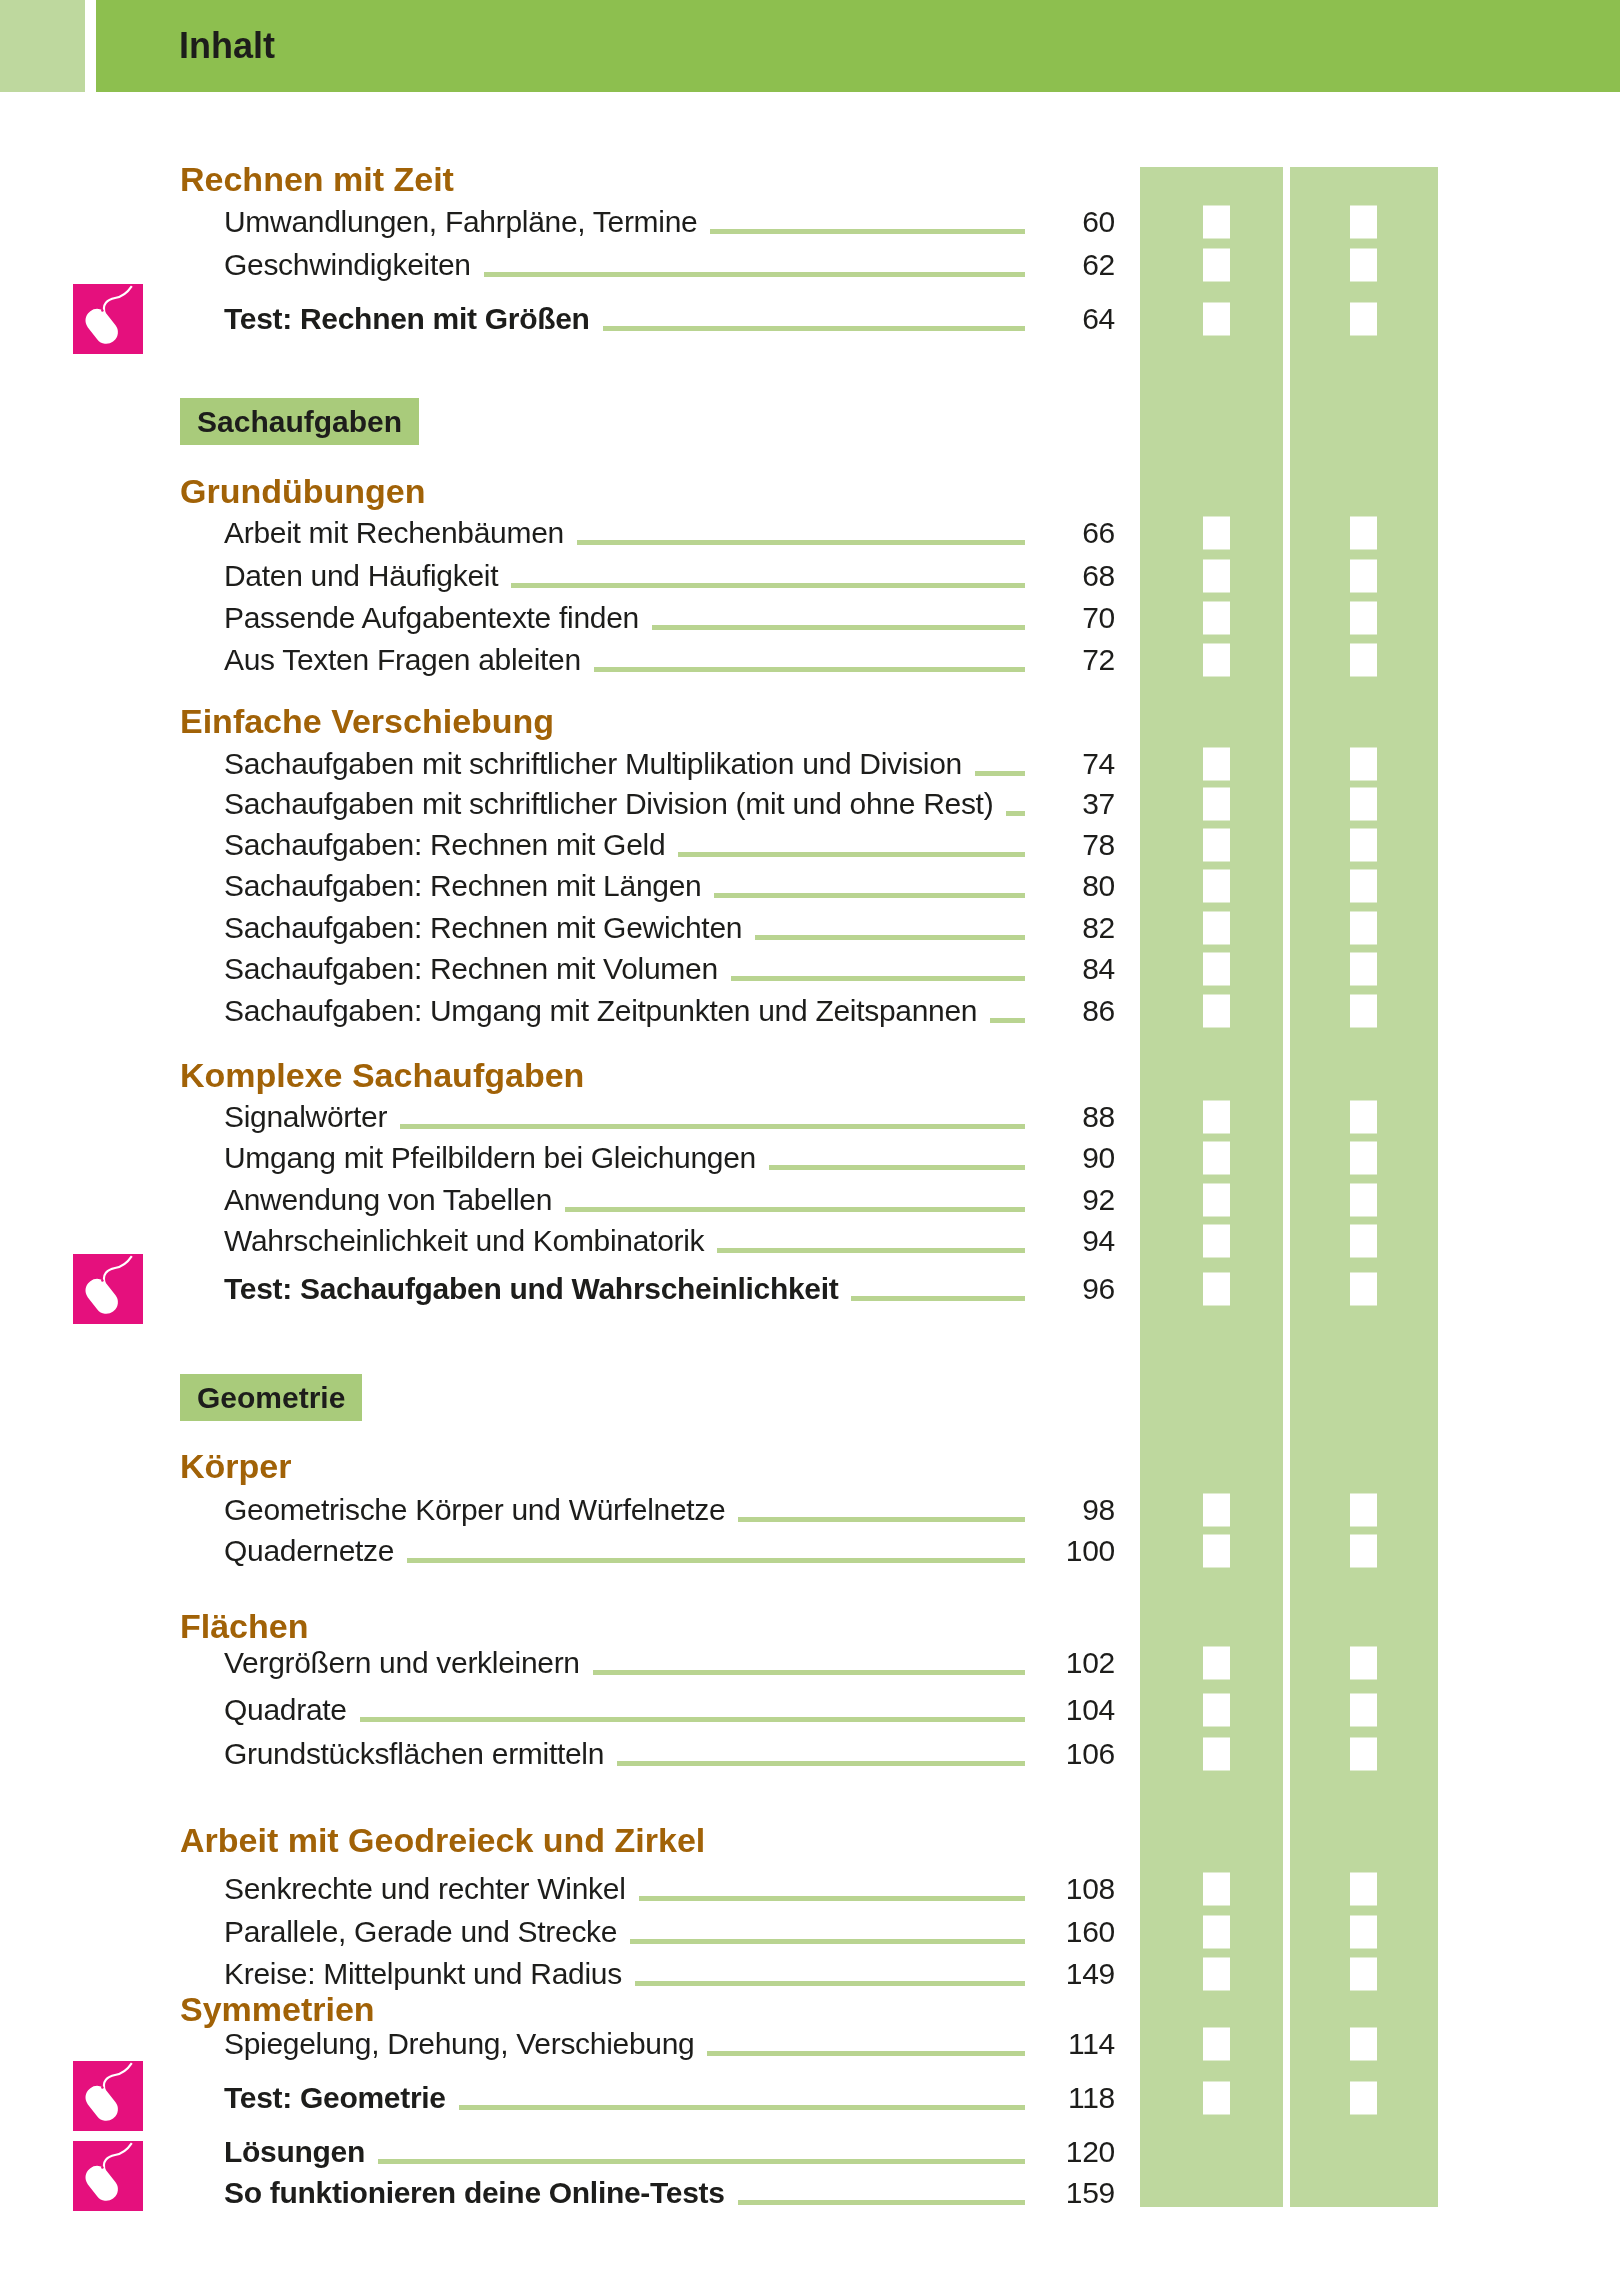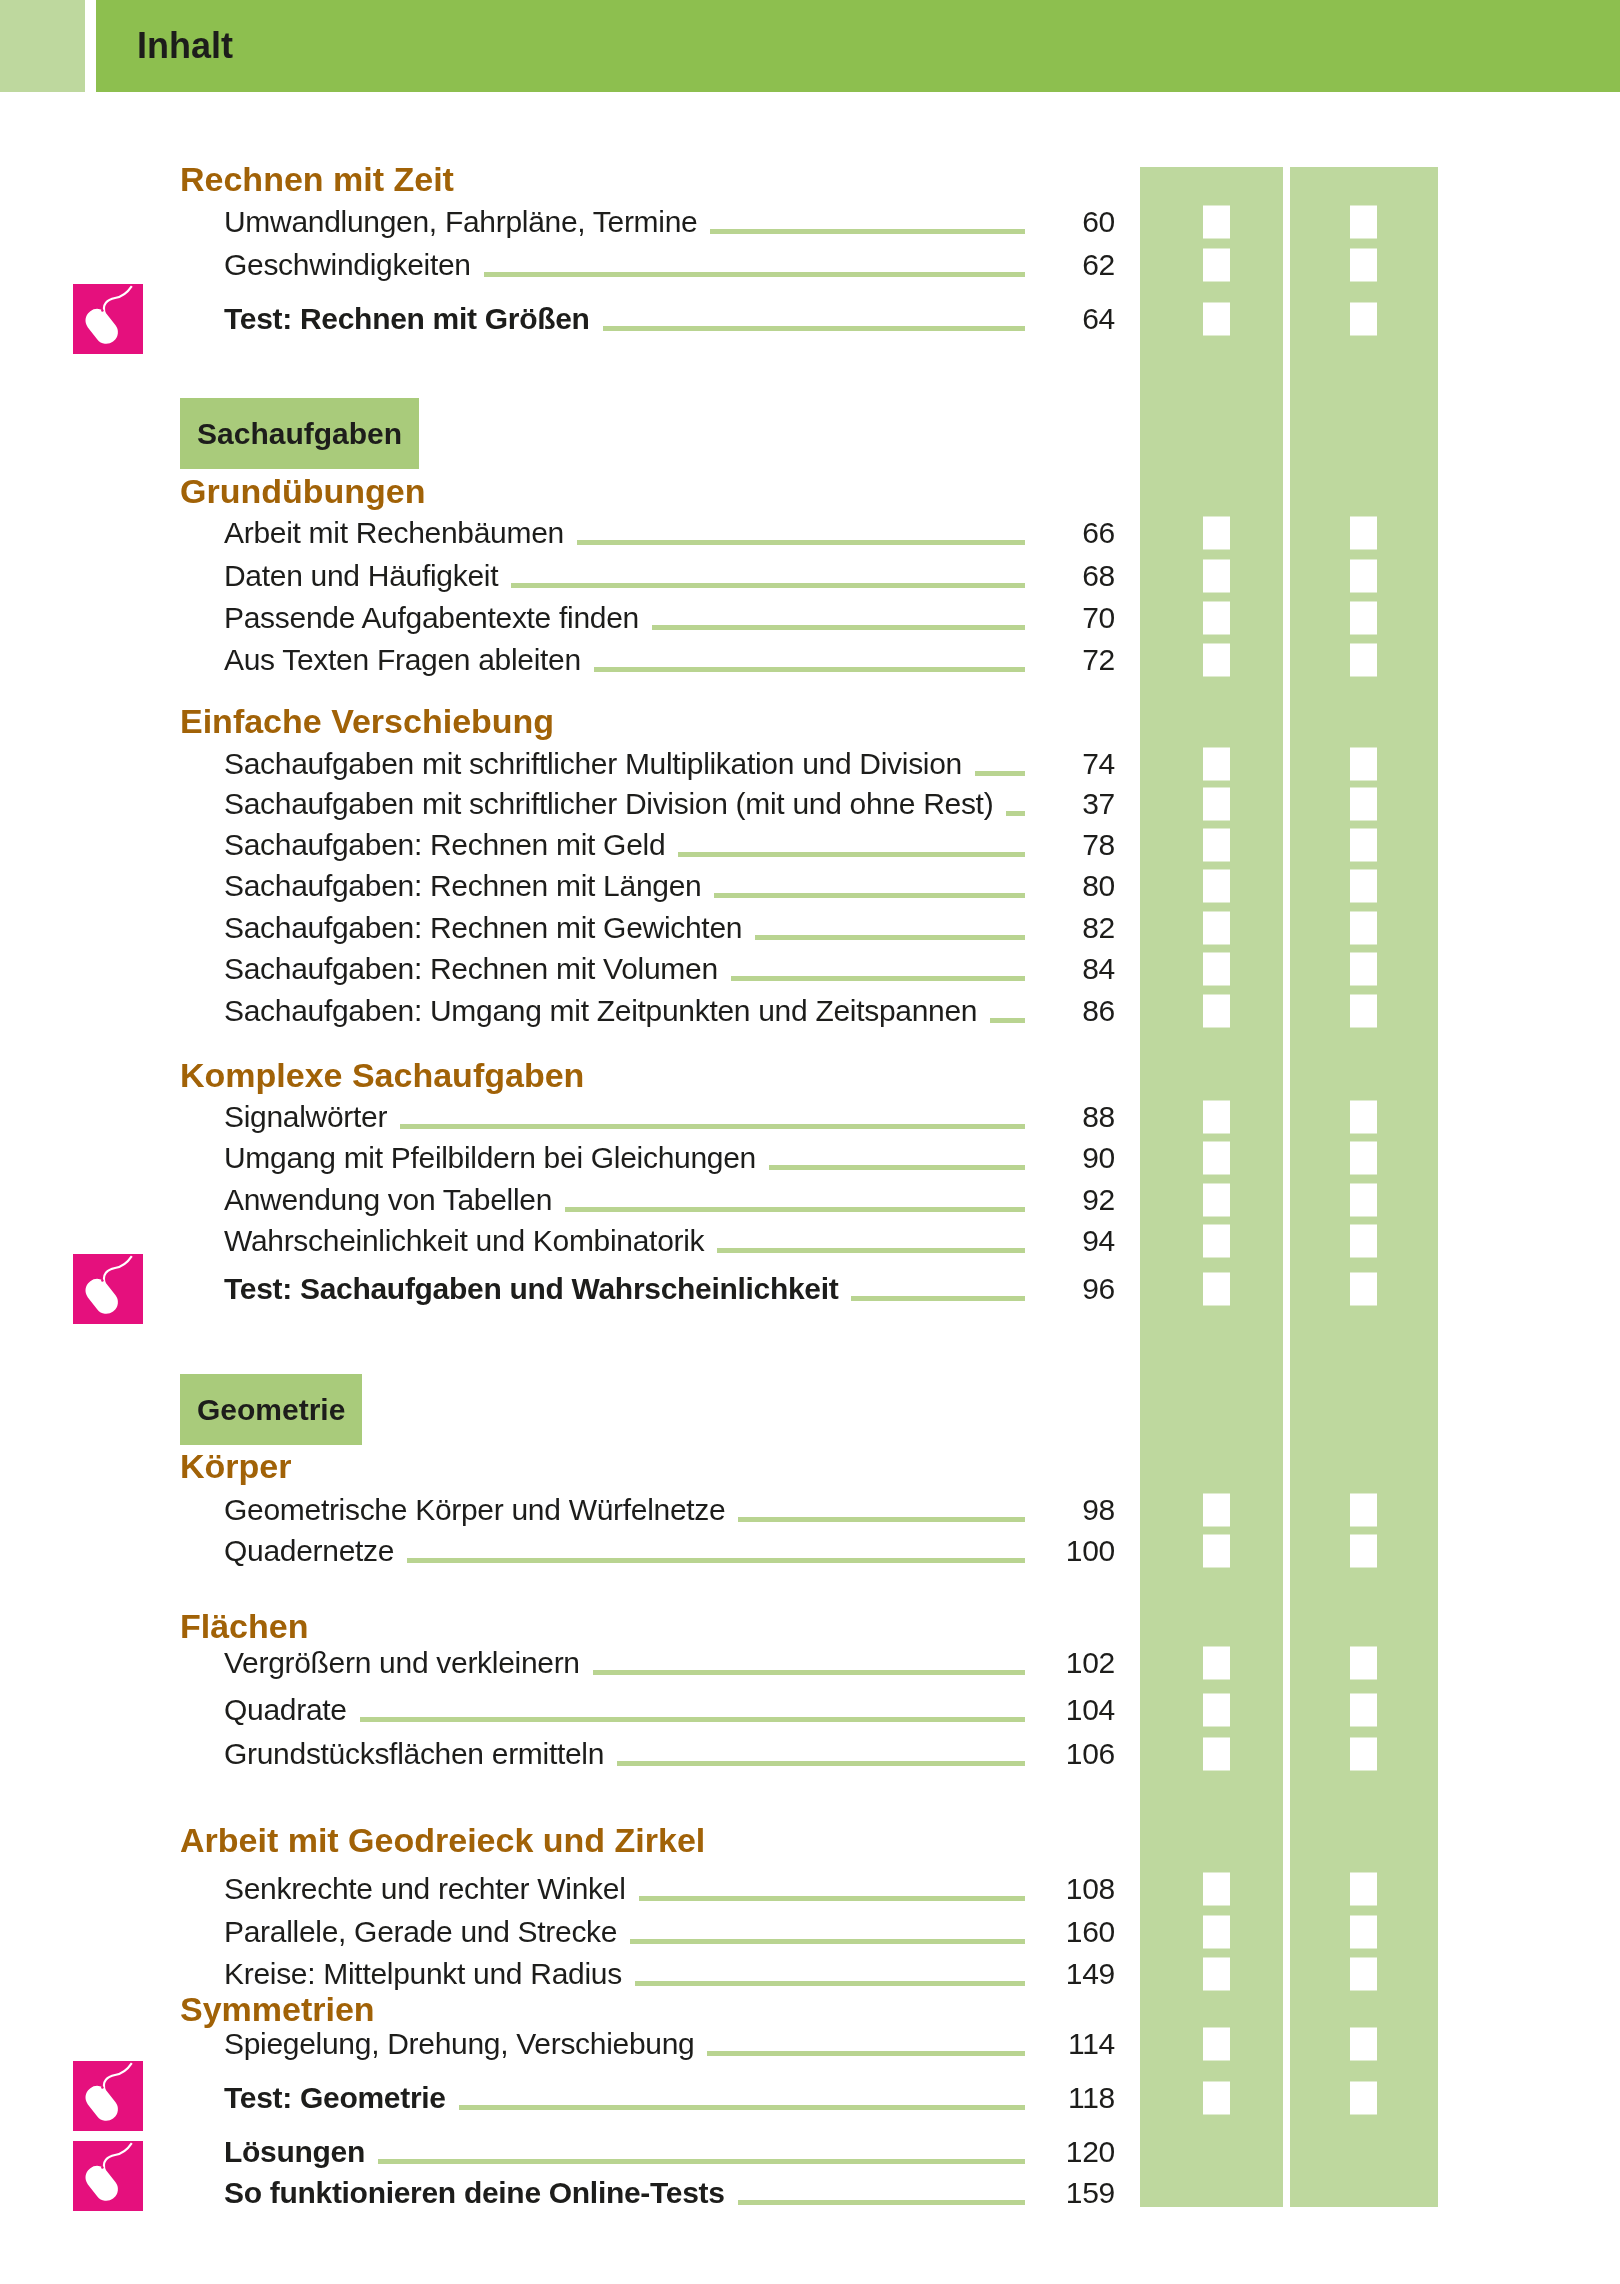--- a/index.html
+++ b/index.html
@@ -3,21 +3,21 @@
 <meta charset="utf-8">
 <style>
   html,body{margin:0;padding:0;background:#fff;}
   .page{position:relative;width:1620px;height:2284px;background:#fff;overflow:hidden;
         font-family:"Liberation Sans",sans-serif;color:#1d1d1b;}
 
   
   .corner-tab{position:absolute;left:0;top:0;width:85px;height:92px;background:#bed89e;}
   .band{position:absolute;left:96px;top:0;right:0;height:92px;background:#8dbf4f;
         display:flex;align-items:center;}
-  .band .title{margin:0 0 0 41px;font-size:36px;font-weight:bold;color:#1d1d1b;letter-spacing:0;}
+  .band .title{margin:0 0 0 83px;font-size:36px;font-weight:bold;color:#1d1d1b;letter-spacing:0;}
 
   
   .stripe{position:absolute;top:167px;height:2040px;background:#bed89e;}
   .stripe1{left:1140px;width:143px;}
   .stripe2{left:1290px;width:148px;}
 
   
   .line{position:absolute;left:180px;width:935px;height:43px;display:flex;align-items:center;
         font-size:30px;letter-spacing:-0.3px;white-space:nowrap;}
   .line .lbl{flex:0 0 auto;margin-left:44px;}
@@ -28,21 +28,21 @@
   .cb{position:absolute;top:50%;transform:translateY(-50%);width:27px;height:33px;background:#fff;}
   .cb1{left:1023px;}
   .cb2{left:1170px;}
 
   
   .h-green{position:absolute;left:180px;height:43px;display:flex;align-items:center;
            font-size:34px;font-weight:bold;color:#a16207;white-space:nowrap;}
 
   
   .chapter{position:absolute;left:180px;height:39px;background:#a9cb7b;color:#1d1d1b;
-           font-size:30px;font-weight:bold;display:flex;align-items:center;padding:16px 17px;}
+           font-size:30px;font-weight:bold;display:flex;align-items:center;padding:4px 17px;}
 
   
   .mouse-tile{position:absolute;left:73px;width:70px;height:70px;background:#e5107d;}
   .mouse-tile svg{display:block;width:100%;height:100%;}
 </style>
 </head>
 <body>
 
 <div class="page">
 

